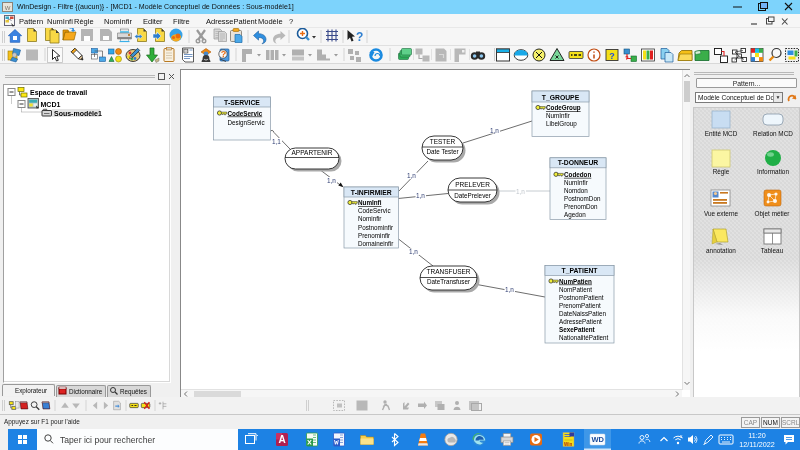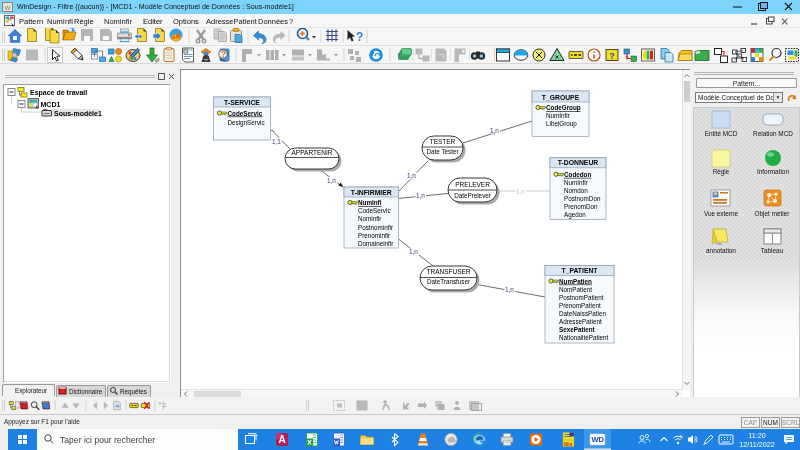--- a/index.html
+++ b/index.html
@@ -44,23 +44,23 @@
         <rect x="6" y="1.5" width="3.5" height="2.5" fill="#d04a3a"></rect>
         <rect x="1.5" y="5" width="3.5" height="2.5" fill="#e8c83a"></rect>
         <path d="M5 4 L7.5 5.5 M5 4 L3.5 5" stroke="#556" stroke-width="0.7"></path>
         <path d="M7 8 L10.5 11 L8.5 11.5 Z" fill="#333"></path>
       </svg>
     <span class="menuitem" style="left:19px">Pattern</span>
     <span class="menuitem" style="left:47px">NumInfi</span>
     <span class="menuitem" style="left:74px">Règle</span>
     <span class="menuitem" style="left:104px">Nominfir</span>
     <span class="menuitem" style="left:143px">Editer</span>
-    <span class="menuitem" style="left:173px">Options</span>
+    <span class="menuitem" style="left:173px">Filtre</span>
     <span class="menuitem" style="left:206px">AdressePatient</span>
-    <span class="menuitem" style="left:258px">Données</span>
+    <span class="menuitem" style="left:258px">Modèle</span>
     <span class="menuitem" style="left:289px">?</span>
     <svg class="abs" style="left:748px;top:2px" width="48" height="11">
       <line x1="3" y1="8" x2="9" y2="8" stroke="#444" stroke-width="1.2"></line>
       <rect x="18.5" y="2.5" width="5.5" height="5.5" fill="none" stroke="#444"></rect>
       <rect x="20.5" y="1" width="5.5" height="4.5" fill="#f6f6f6" stroke="#444"></rect>
       <path d="M34 2.5 L39.5 8.5 M39.5 2.5 L34 8.5" stroke="#444" stroke-width="1.1"></path>
     </svg>
   </div>
 
   <div class="abs" id="toolbar1"><svg width="800" height="18" font-family="Liberation Sans">

